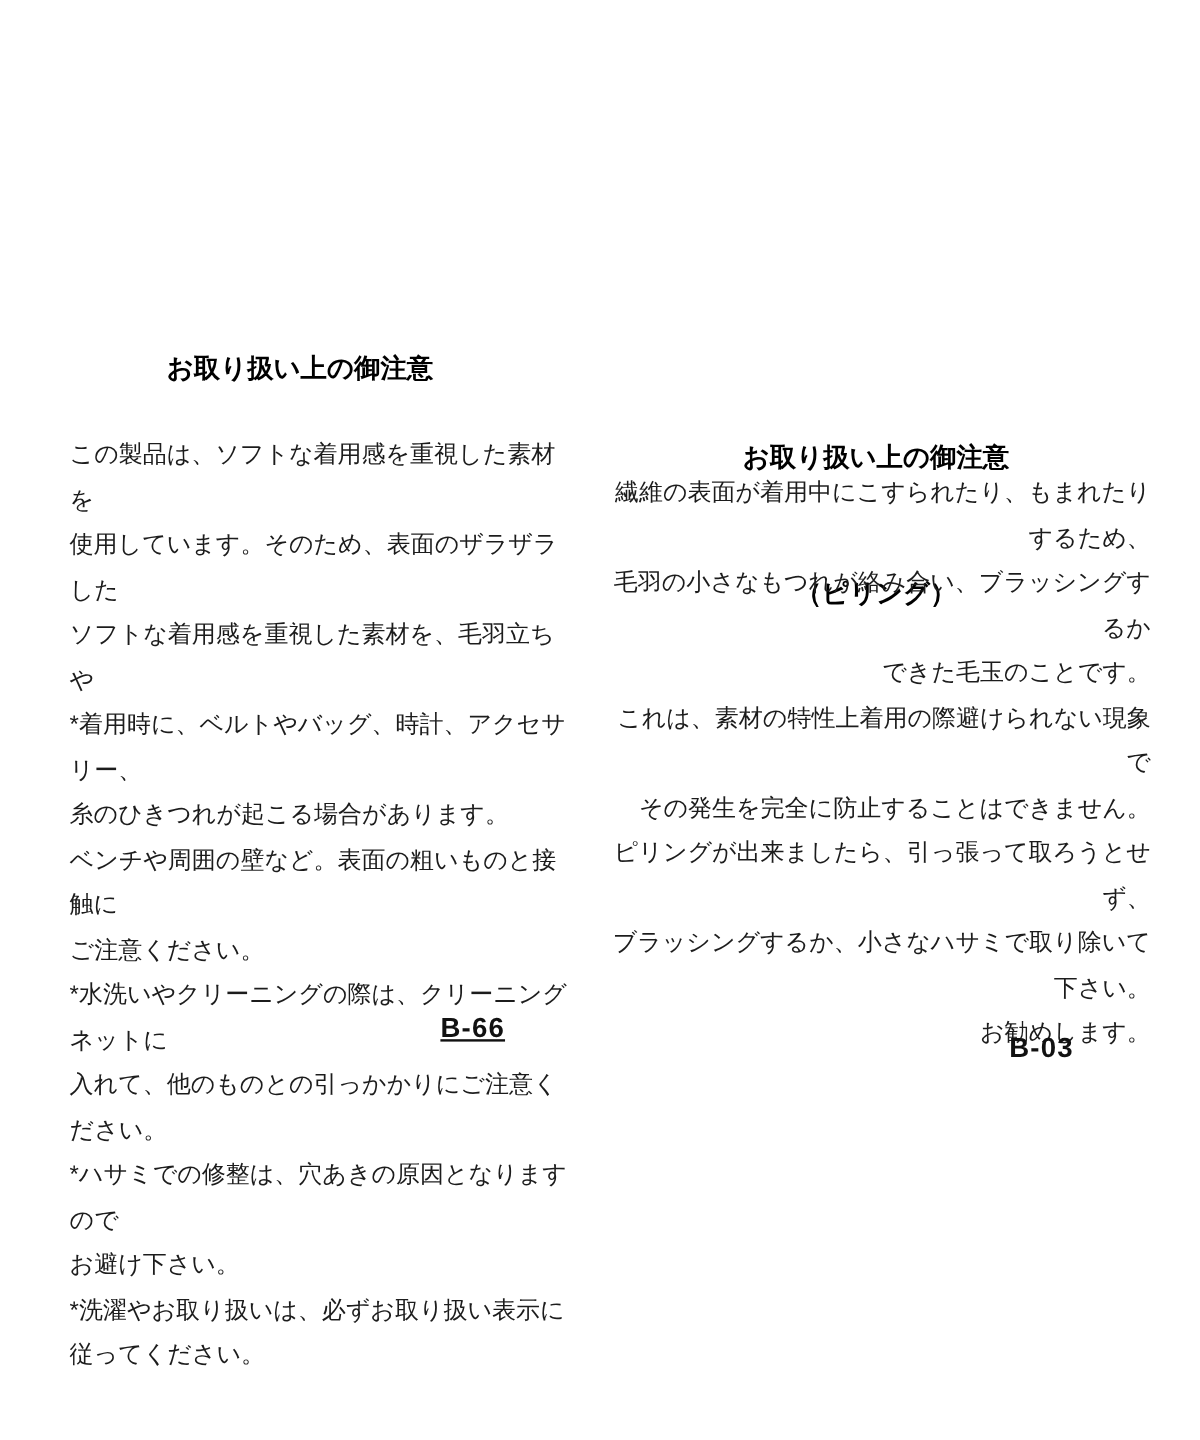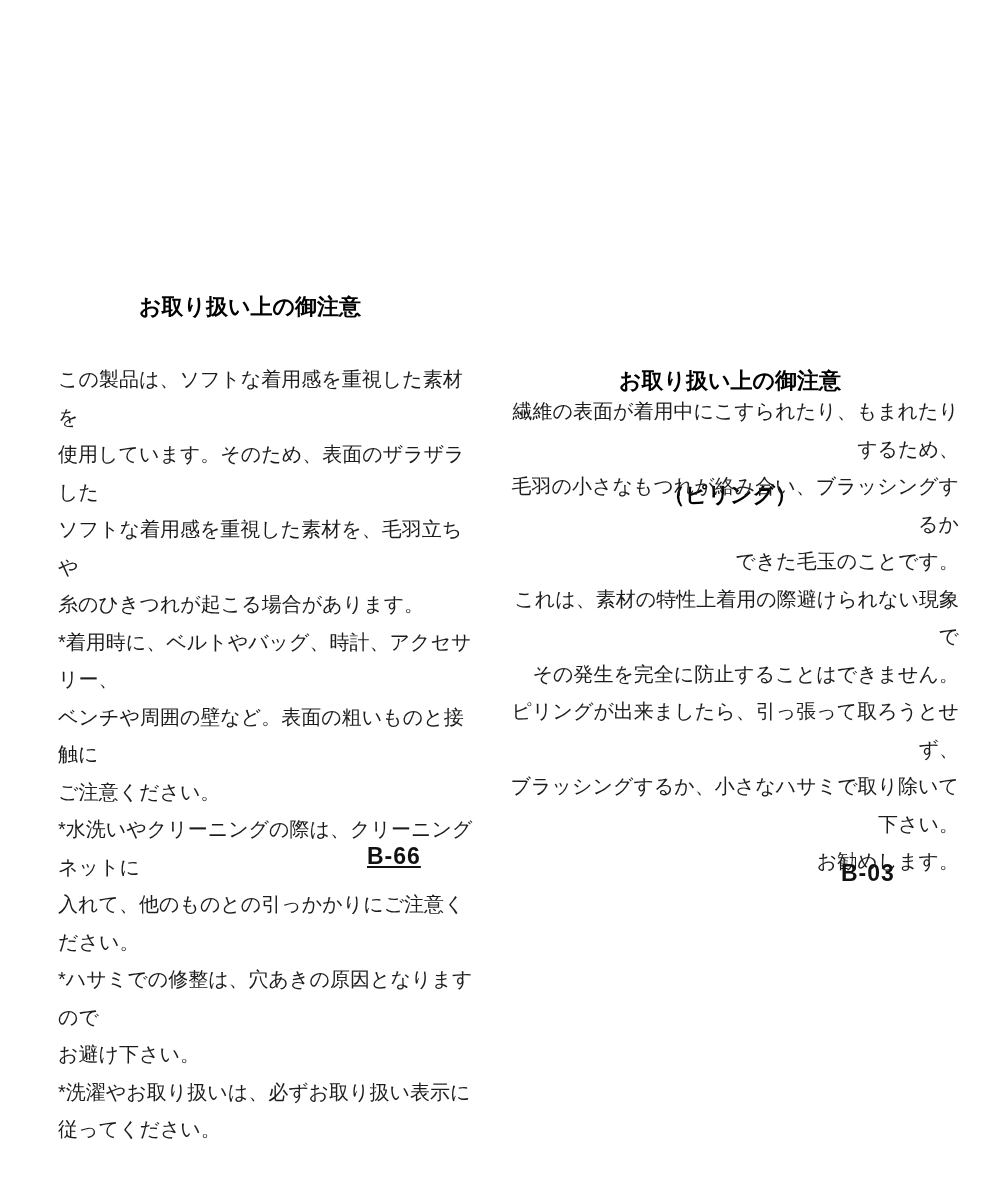--- a/index.html
+++ b/index.html
@@ -84,22 +84,22 @@
 <body>
 
 <div class="page">
 
   <div class="card-title left-title">お取り扱い上の御注意</div>
 
   <div class="body-block left-body">
     <div class="body-line">この製品は、ソフトな着用感を重視した素材を</div>
     <div class="body-line">使用しています。そのため、表面のザラザラした</div>
     <div class="body-line">ソフトな着用感を重視した素材を、毛羽立ちや</div>
+    <div class="body-line">*着用時に、ベルトやバッグ、時計、アクセサリー、</div>
     <div class="body-line">糸のひきつれが起こる場合があります。</div>
-    <div class="body-line">*着用時に、ベルトやバッグ、時計、アクセサリー、</div>
     <div class="body-line">ベンチや周囲の壁など。表面の粗いものと接触に</div>
     <div class="body-line">ご注意ください。</div>
     <div class="body-line">*水洗いやクリーニングの際は、クリーニングネットに</div>
     <div class="body-line">入れて、他のものとの引っかかりにご注意ください。</div>
     <div class="body-line">*ハサミでの修整は、穴あきの原因となりますので</div>
     <div class="body-line">お避け下さい。</div>
     <div class="body-line">*洗濯やお取り扱いは、必ずお取り扱い表示に</div>
     <div class="body-line">従ってください。</div>
   </div>
 

